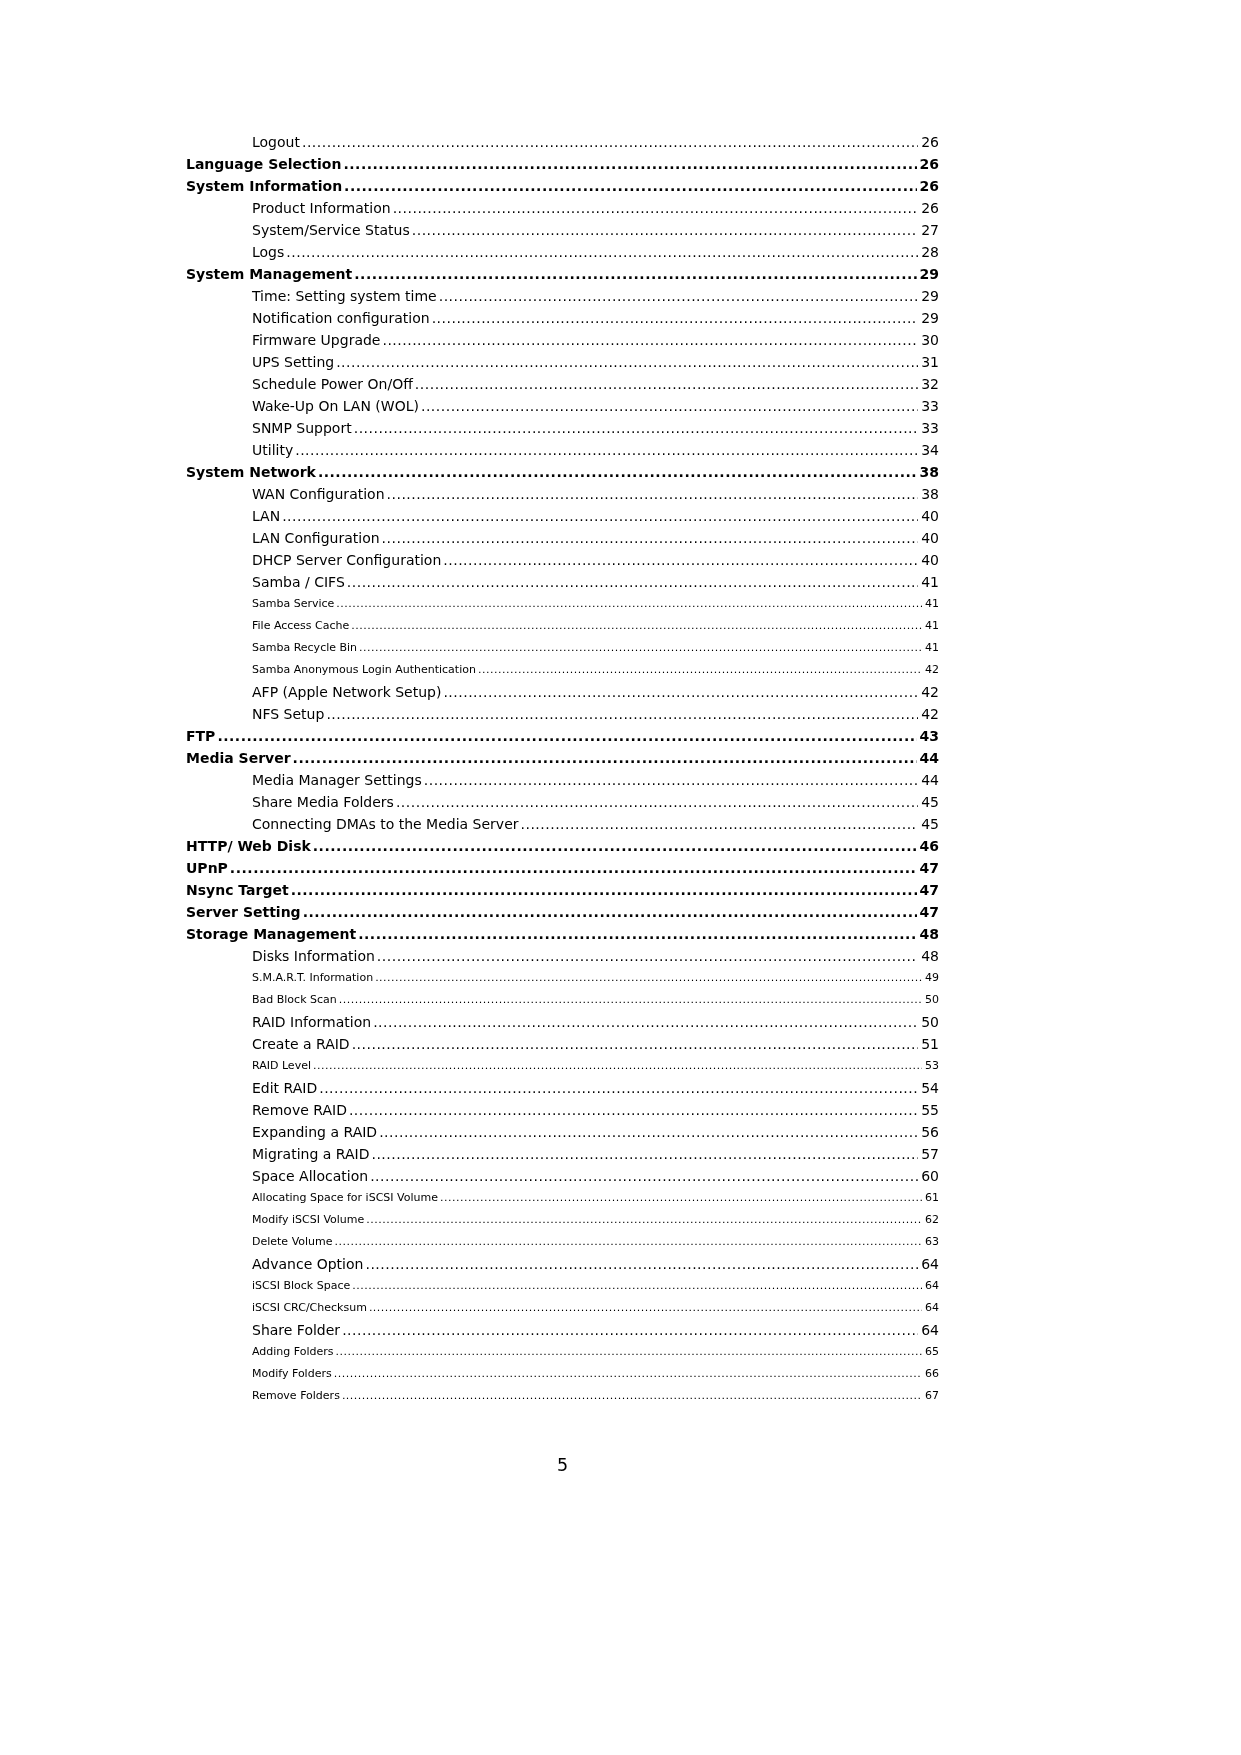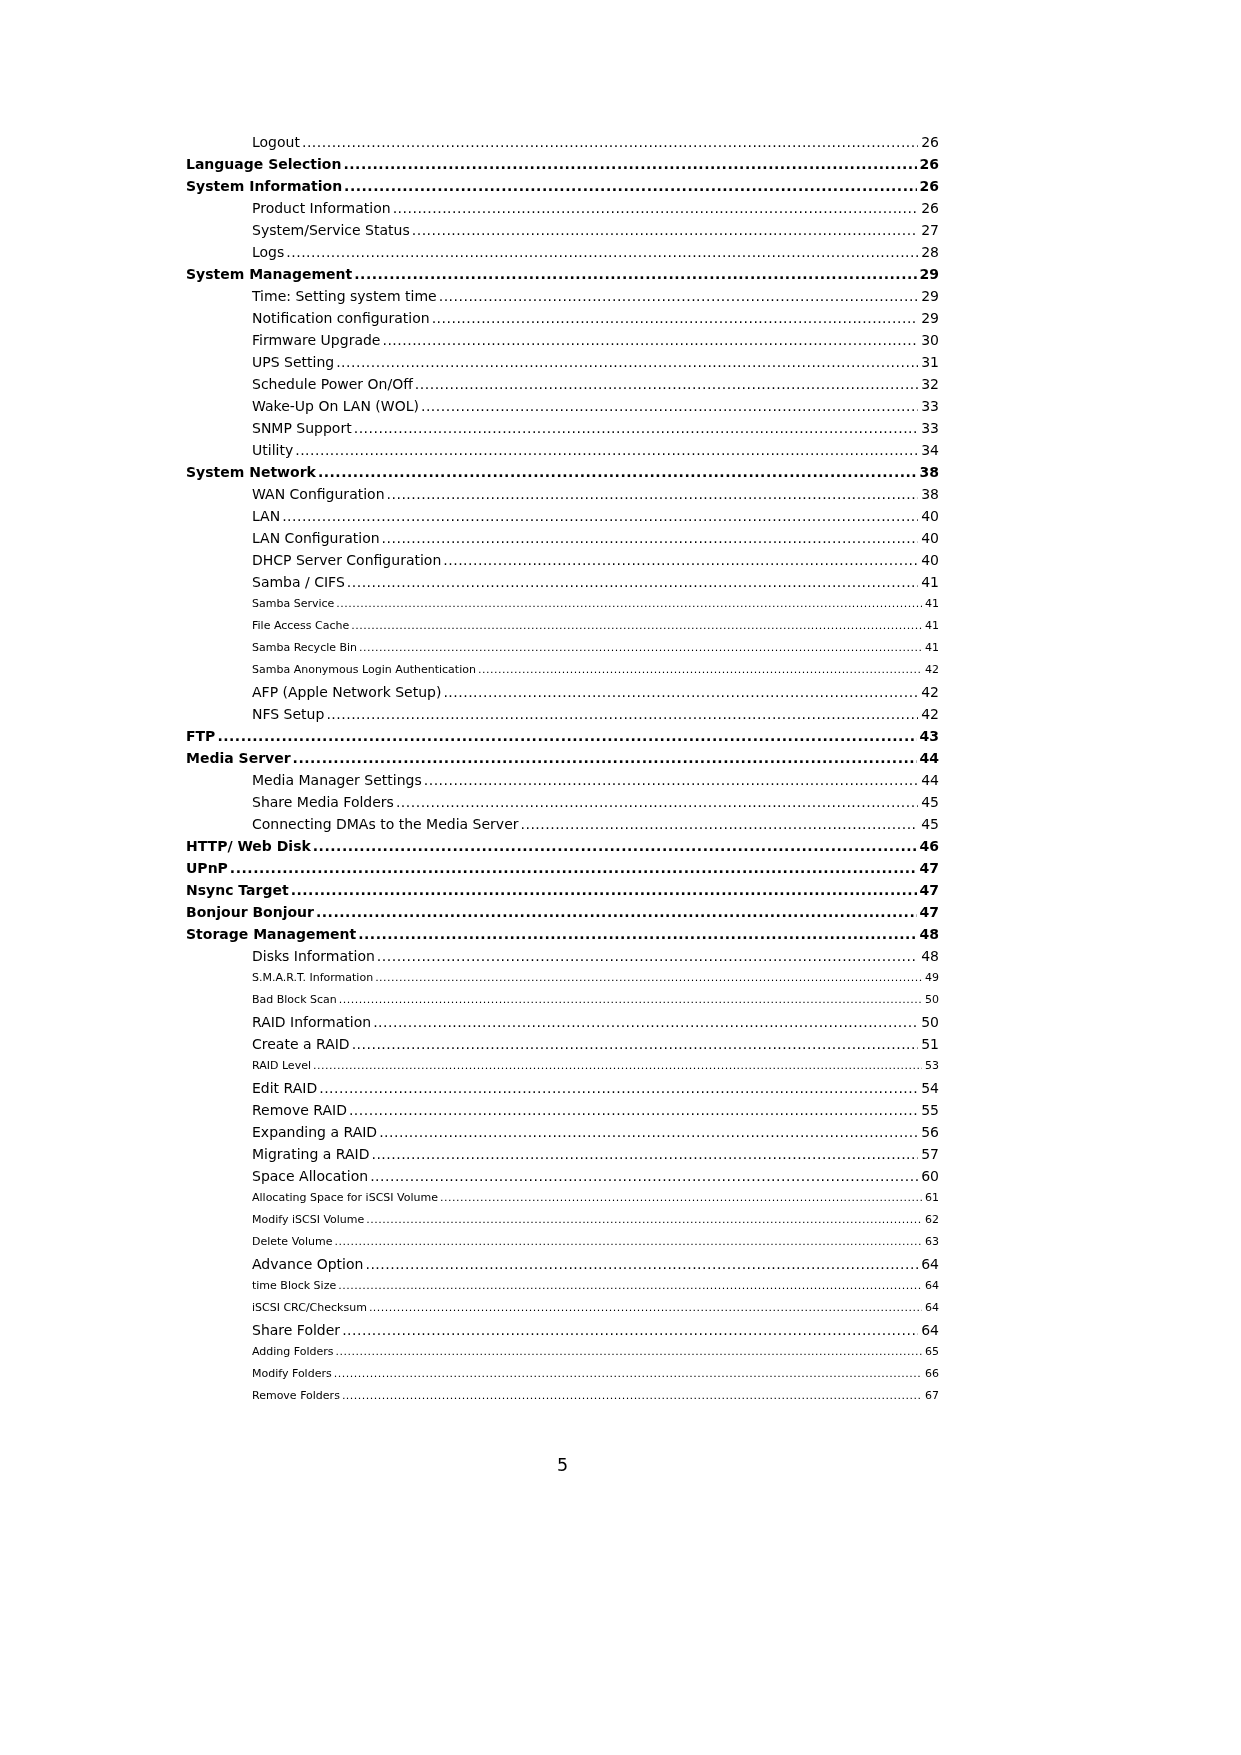--- a/index.html
+++ b/index.html
@@ -234,21 +234,21 @@
         <span class="label">UPnP</span>
         <span class="dots"></span>
         <span class="page-num">47</span>
       </div>
       <div class="row l1">
         <span class="label">Nsync Target</span>
         <span class="dots"></span>
         <span class="page-num">47</span>
       </div>
       <div class="row l1">
-        <span class="label">Bonjour Bonjour</span>
+        <span class="label">Server Setting</span>
         <span class="dots"></span>
         <span class="page-num">47</span>
       </div>
       <div class="row l1">
         <span class="label">Storage Management</span>
         <span class="dots"></span>
         <span class="page-num">48</span>
       </div>
       <div class="row l2">
         <span class="label">Disks Information</span>
@@ -319,21 +319,21 @@
         <span class="label">Delete Volume</span>
         <span class="dots"></span>
         <span class="page-num">63</span>
       </div>
       <div class="row l2">
         <span class="label">Advance Option</span>
         <span class="dots"></span>
         <span class="page-num">64</span>
       </div>
       <div class="row l3">
-        <span class="label">time Block Size</span>
+        <span class="label">iSCSI Block Space</span>
         <span class="dots"></span>
         <span class="page-num">64</span>
       </div>
       <div class="row l3">
         <span class="label">iSCSI CRC/Checksum</span>
         <span class="dots"></span>
         <span class="page-num">64</span>
       </div>
       <div class="row l2">
         <span class="label">Share Folder</span>

